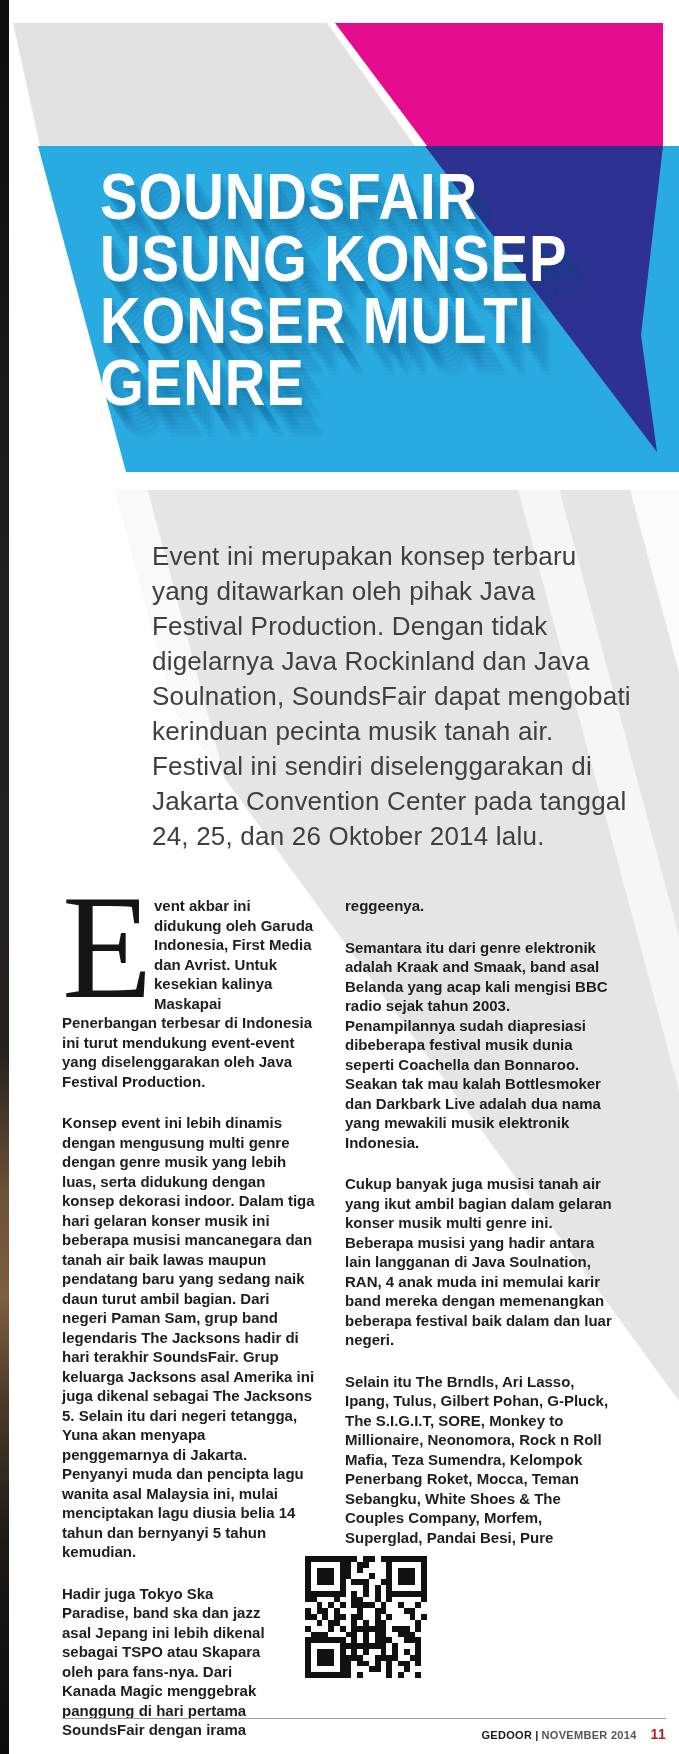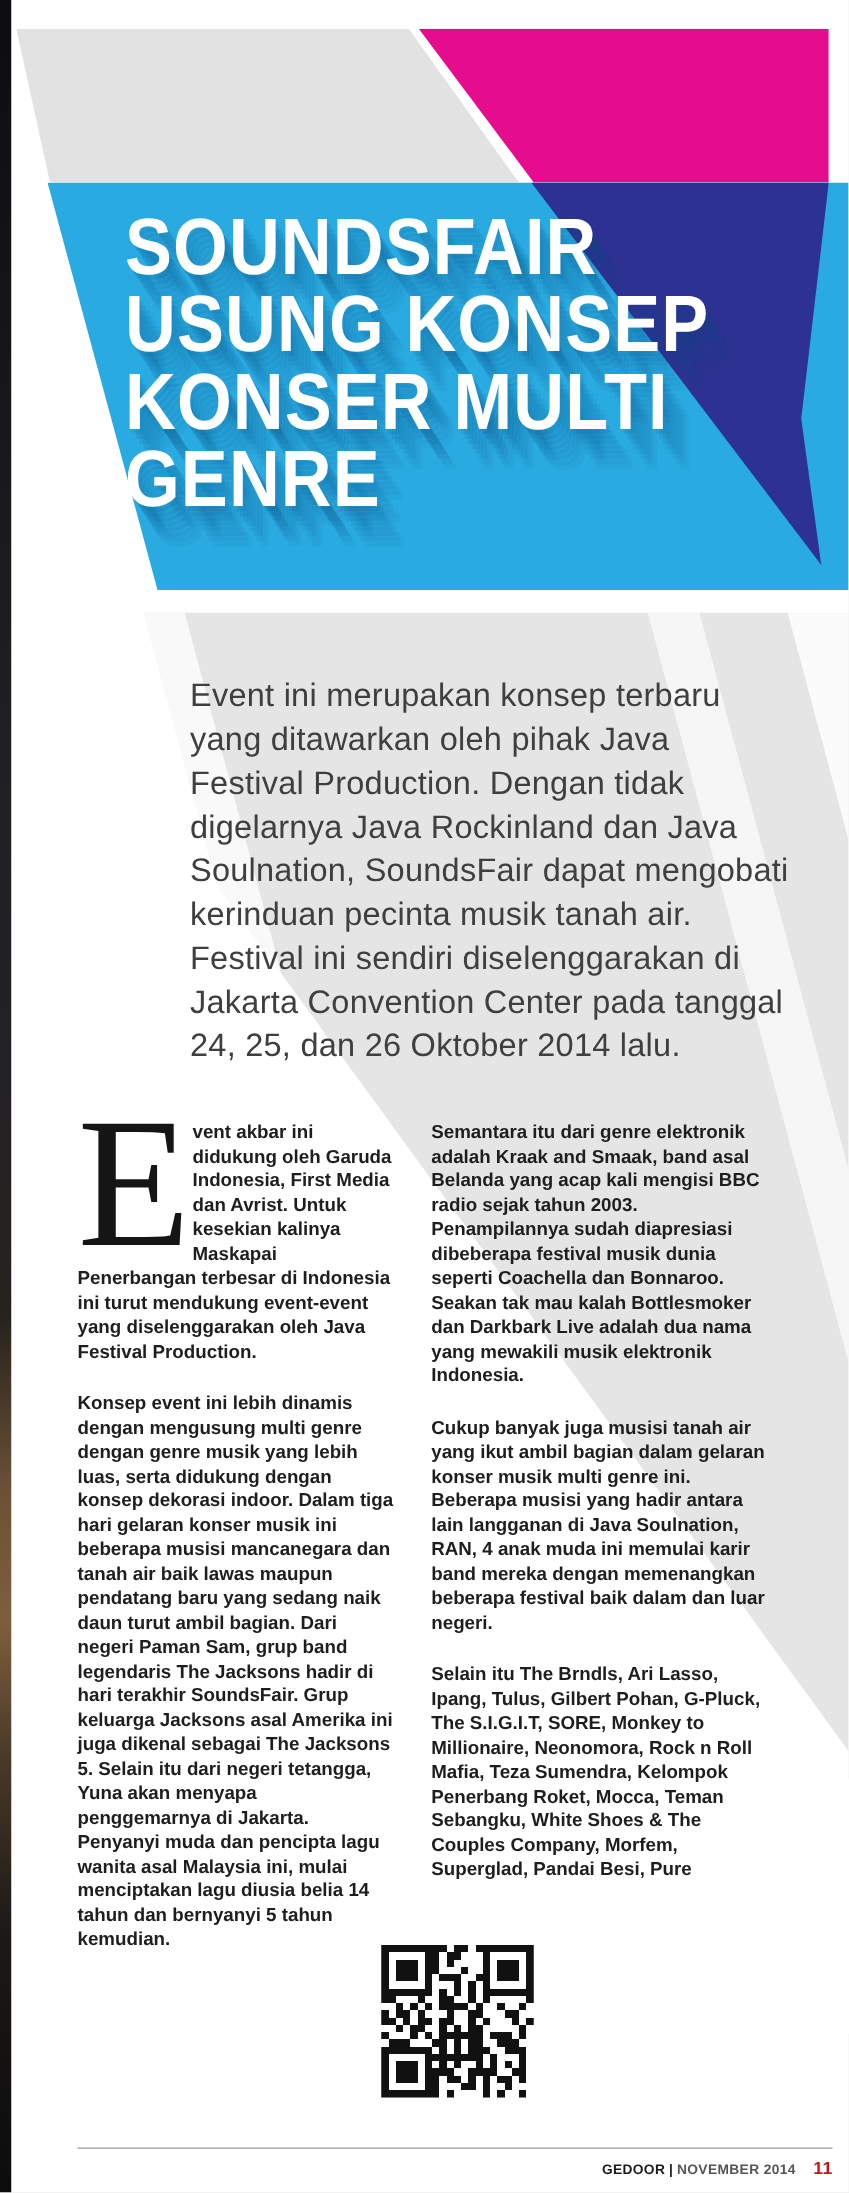--- a/index.html
+++ b/index.html
@@ -124,23 +124,25 @@
   <div class="streak s1"></div>
   <div class="streak s2"></div>
   <div class="streak s3"></div>
 </div>
 
 <div class="abs intro">Event ini merupakan konsep terbaru yang ditawarkan oleh pihak Java Festival Production. Dengan tidak digelarnya Java Rockinland dan Java Soulnation, SoundsFair dapat mengobati kerinduan pecinta musik tanah air. Festival ini sendiri diselenggarakan di Jakarta Convention Center pada tanggal 24, 25, dan 26 Oktober 2014 lalu.</div>
 
 <div class="abs col left-col">
   <p><span class="dropcap">E</span><span>vent akbar ini didukung oleh Garuda Indonesia, First Media dan Avrist. Untuk kesekian kalinya Maskapai Penerbangan terbesar di Indonesia ini turut mendukung event-event yang diselenggarakan oleh Java Festival Production.</span></p>
   <p>Konsep event ini lebih dinamis dengan mengusung multi genre dengan genre musik yang lebih luas, serta didukung dengan konsep dekorasi indoor. Dalam tiga hari gelaran konser musik ini beberapa musisi mancanegara dan tanah air baik lawas maupun pendatang baru yang sedang naik daun turut ambil bagian. Dari negeri Paman Sam, grup band legendaris The Jacksons hadir di hari terakhir SoundsFair. Grup keluarga Jacksons asal Amerika ini juga dikenal sebagai The Jacksons 5. Selain itu dari negeri tetangga,  Yuna akan menyapa penggemarnya di Jakarta. Penyanyi muda dan pencipta lagu wanita asal Malaysia ini, mulai menciptakan lagu diusia belia 14 tahun dan bernyanyi 5 tahun kemudian.</p>
+  <p class="narrow">Hadir juga Tokyo Ska Paradise, band ska dan jazz asal Jepang ini lebih dikenal sebagai TSPO atau Skapara oleh para fans-nya. Dari Kanada Magic menggebrak panggung di hari pertama SoundsFair dengan irama</p>
 </div>
 
 <div class="abs col right-col">
+  <p>reggeenya.</p>
   <p>Semantara itu dari genre elektronik adalah Kraak and Smaak, band asal Belanda yang acap kali mengisi BBC radio sejak tahun 2003. Penampilannya sudah diapresiasi dibeberapa festival musik dunia seperti Coachella dan Bonnaroo. Seakan tak mau kalah Bottlesmoker dan Darkbark Live adalah dua nama yang mewakili musik elektronik Indonesia.</p>
   <p>Cukup banyak juga musisi tanah air yang ikut ambil bagian dalam gelaran konser musik multi genre ini. Beberapa musisi yang hadir antara lain langganan di Java Soulnation, RAN, 4 anak muda ini memulai karir band mereka dengan memenangkan beberapa festival baik dalam dan luar negeri.</p>
   <p>Selain itu The Brndls,  Ari Lasso, Ipang, Tulus, Gilbert Pohan, G-Pluck, The S.I.G.I.T, SORE, Monkey to Millionaire, Neonomora, Rock n Roll Mafia, Teza Sumendra, Kelompok Penerbang Roket, Mocca, Teman Sebangku, White Shoes &amp; The Couples Company,  Morfem, Superglad, Pandai Besi, Pure</p>
 </div>
 
 <div class="abs qr">
   <svg viewBox="0 0 21 21" shape-rendering="crispEdges">
     <g id="qr-cells" fill="#111">
         <rect x="0" y="0" width="1" height="1"></rect>
         <rect x="1" y="0" width="1" height="1"></rect>

